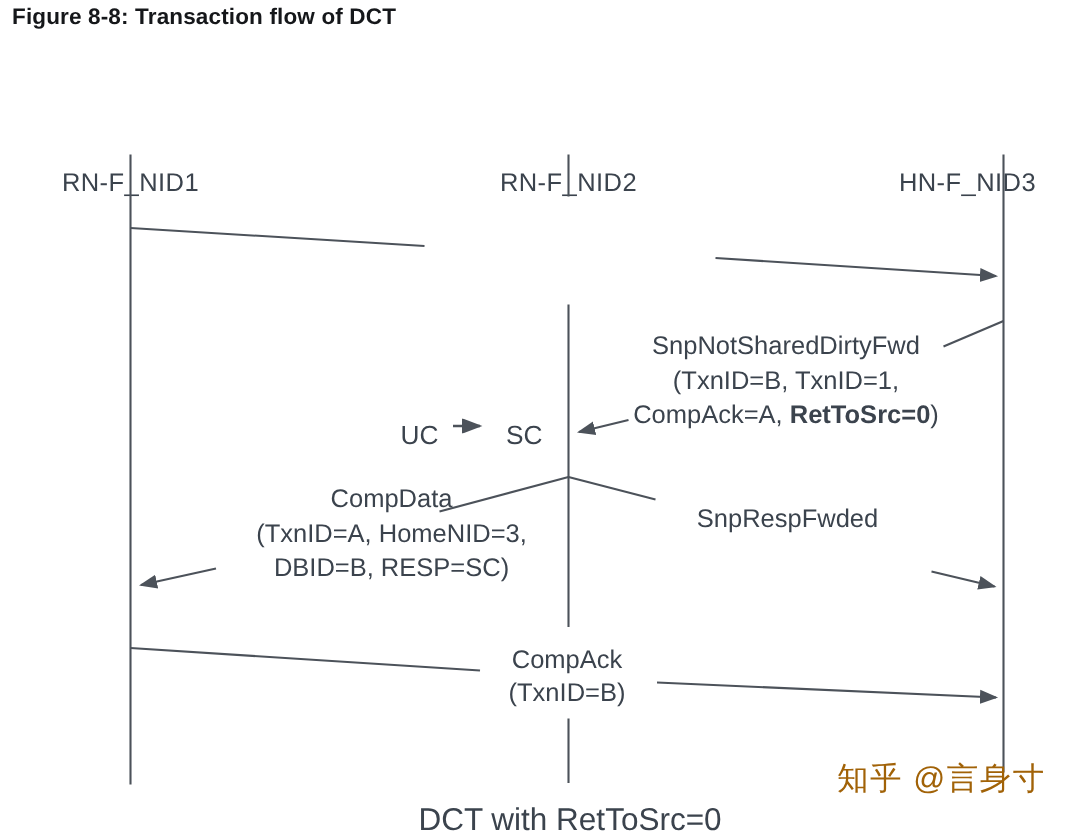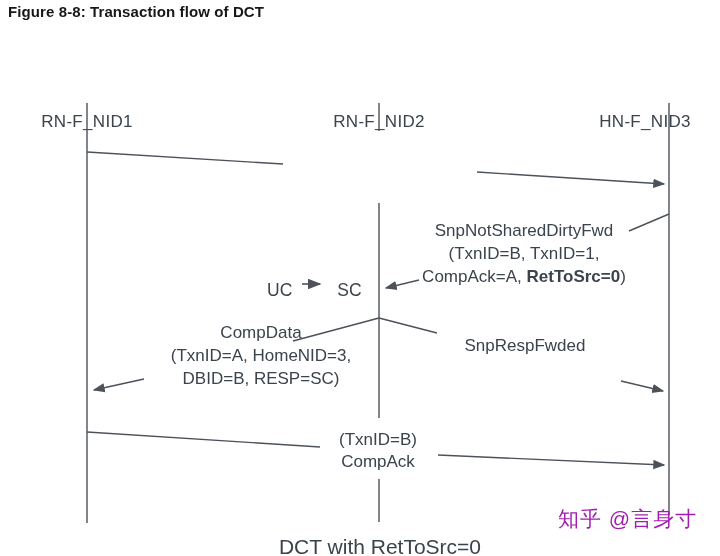--- a/index.html
+++ b/index.html
@@ -27,21 +27,21 @@
   .state {
     position:absolute; left:267px; top:279px; display:flex; 
     gap:9px; font-size:17.5px; line-height:22px; color:#3b434d; white-space:nowrap;
   }
   .caption {
     position:absolute; left:380px; top:535px; transform:translateX(-50%);
     font-size:21px; color:#3b434d; white-space:nowrap;
   }
   .watermark {
     position:absolute; left:558px; top:505px;
-    font-size:21px; color:#a21caf; letter-spacing:1px; white-space:nowrap;
+    font-size:21px; color:#a16207; letter-spacing:1px; white-space:nowrap;
   }
 </style>
 </head>
 <body>
 
 <div class="stage">
 
   <div class="title">Figure 8-8: Transaction flow of DCT</div>
 
   <div class="head" style="left:87px">RN-F_NID1</div>
@@ -98,21 +98,21 @@
     <div>CompData</div>
     <div>(TxnID=A, HomeNID=3,</div>
     <div>DBID=B, RESP=SC)</div>
   </div>
 
   <div class="msg lh23" style="left:525px; top:334px;">
     <div>SnpRespFwded</div>
   </div>
 
   <div class="msg" style="left:378px; top:429px;">
+    <div>CompAck</div>
     <div>(TxnID=B)</div>
-    <div>CompAck</div>
   </div>
 
   <div class="caption">DCT with RetToSrc=0</div>
 
   <div class="watermark">知乎 @言身寸</div>
 
 </div>
 
 </body></html>

